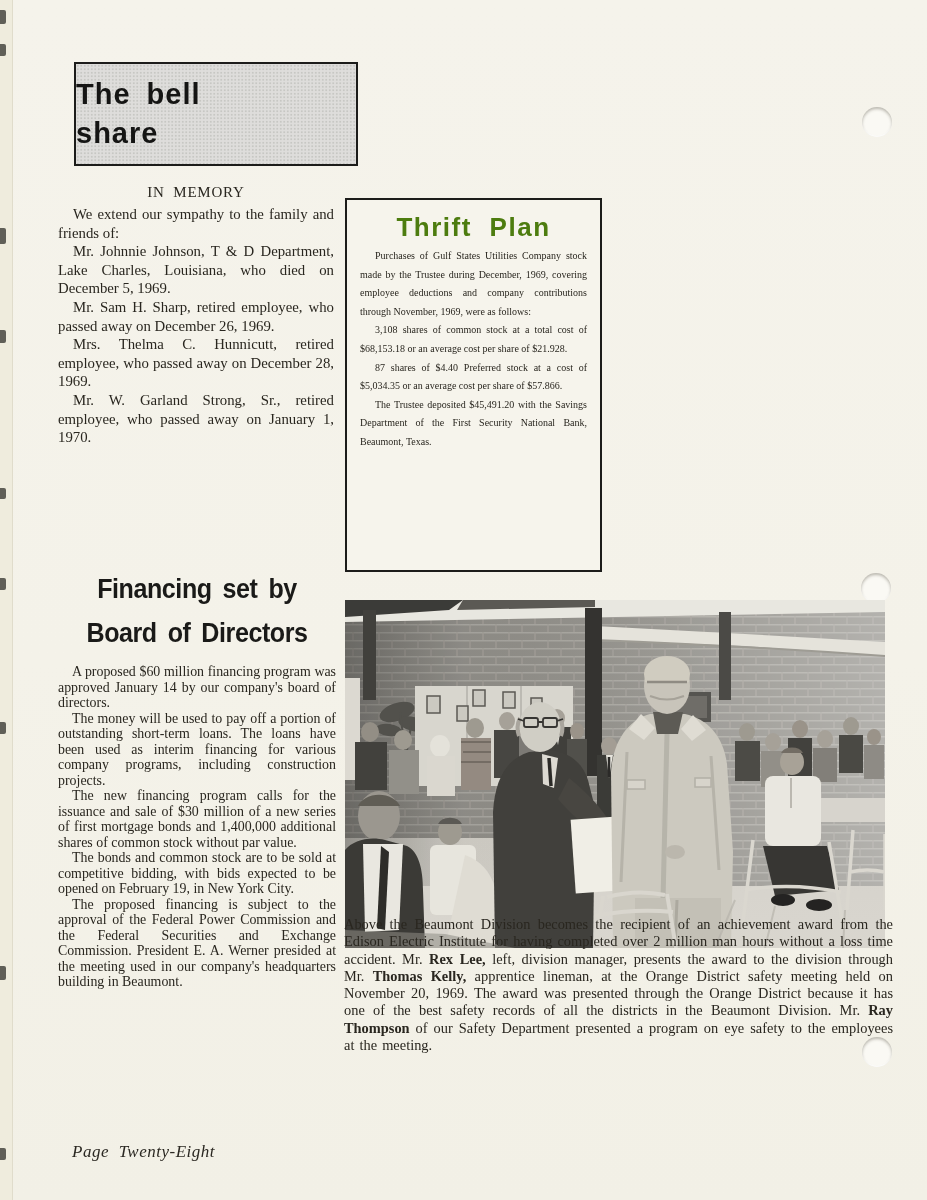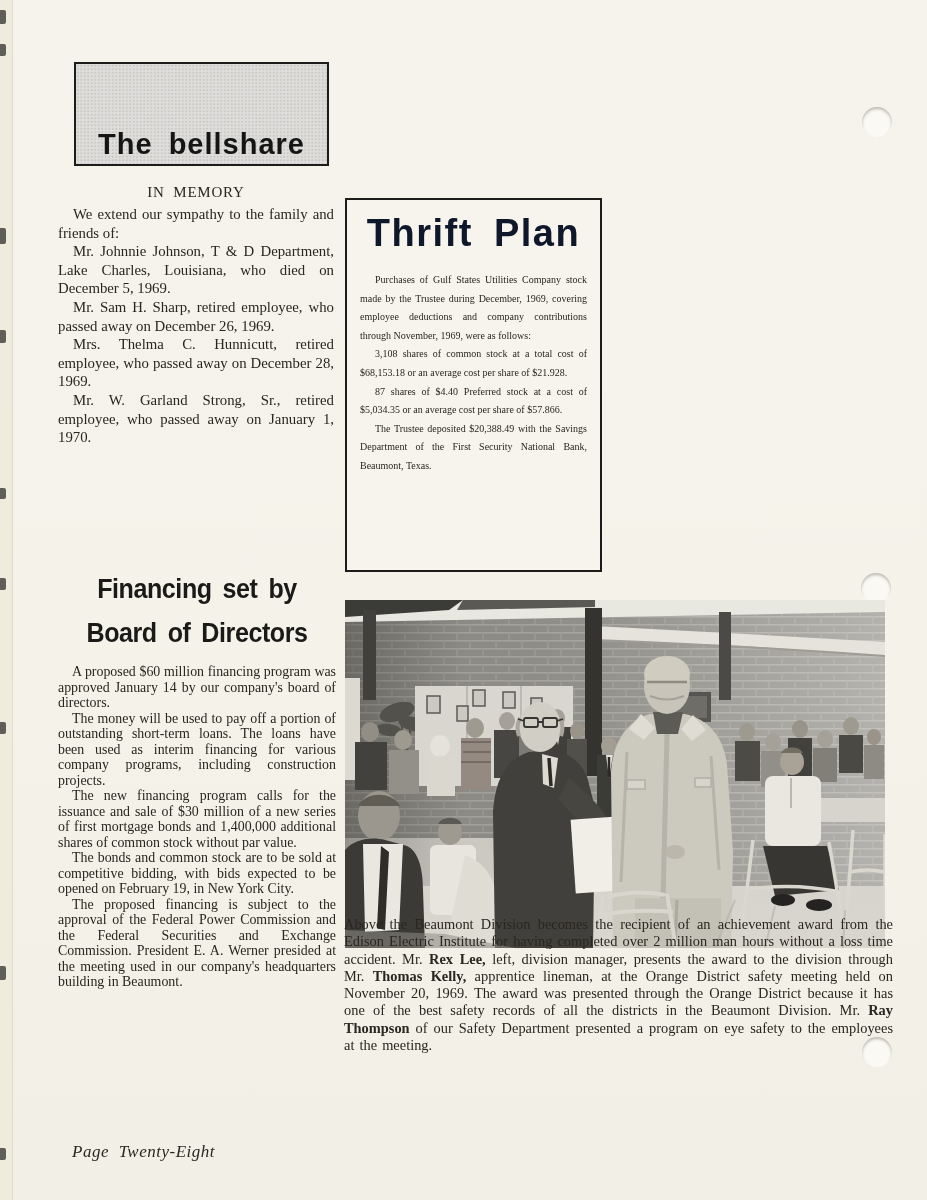--- a/index.html
+++ b/index.html
@@ -14,42 +14,42 @@
     color:#29261f;
   }
   
   .scan-strip{position:absolute;left:0;top:0;width:12px;height:1200px;
     background:#efecdd;border-right:1px solid #e0dccb;}
   .edge-mark{position:absolute;left:0;width:6px;background:#47463f;opacity:.85;border-radius:0 2px 2px 0;}
   .hole{position:absolute;width:30px;height:30px;border-radius:50%;
     background:#faf9f4;
     box-shadow:inset 0 2px 3px rgba(110,106,94,.45), inset 0 -1px 1px rgba(255,255,255,.9);}
   
-  .bell-box{position:absolute;left:74px;top:62px;width:255px;height:104px;
+  .bell-box{position:absolute;left:74px;top:62px;width:284px;height:104px;
     border:2.5px solid #1c1c1a;box-sizing:border-box;
     background-color:#dedddb;
     background-image:radial-gradient(circle,#c7c7c3 0.8px,rgba(0,0,0,0) 1px);
     background-size:3.5px 3.5px;
-    display:flex;flex-direction:row;justify-content:center;align-items:flex-end;}
+    display:flex;flex-direction:column;justify-content:center;align-items:flex-start;}
   .bell-line{font-family:"Liberation Sans","DejaVu Sans",sans-serif;
     font-weight:700;font-size:29px;line-height:39px;color:#151514;
     letter-spacing:1px;word-spacing:7px;}
   
   .memory{position:absolute;left:58px;top:184px;width:276px;}
   .memory-heading{margin:0 0 4px 0;text-align:center;font-weight:400;
     font-size:15px;letter-spacing:.8px;word-spacing:4px;}
   .para{margin:0;text-indent:15px;text-align:justify;}
   .memory .para{font-size:14.8px;line-height:18.6px;}
   
   .thrift-box{position:absolute;left:345px;top:198px;width:257px;height:374px;
     border:2px solid #1c1c1a;box-sizing:border-box;background:#f6f4ec;
     padding:10px 13px 0 13px;}
-  .thrift-title{margin:2px 0 16px 0;text-align:center;
+  .thrift-title{margin:2px 0 4px 0;text-align:center;
     font-family:"Liberation Sans","DejaVu Sans",sans-serif;
-    font-weight:700;font-size:38px;letter-spacing:1.5px;word-spacing:9px;color:#0f172a;}
+    font-weight:700;font-size:26px;letter-spacing:1.5px;word-spacing:9px;color:#4d7c0f;}
   .thrift-box .para{font-size:10px;line-height:18.6px;}
   
   .financing{position:absolute;left:58px;top:566px;width:278px;}
   .fin-heading{margin:0 0 10px 0;text-align:center;
     font-family:"Liberation Sans","DejaVu Sans",sans-serif;
     font-weight:700;font-size:28.5px;line-height:44px;color:#1a1a18;
     transform:scaleX(.88);transform-origin:50% 50%;
     letter-spacing:-.5px;word-spacing:5px;}
   .financing .para{font-size:13.9px;line-height:15.5px;text-indent:14px;}
   
@@ -98,21 +98,21 @@
         <p class="para">Mr. W. Garland Strong, Sr., retired employee, who passed away on January 1, 1970.</p>
       </div>
   </div>
 
   <div class="thrift-box">
     <div class="thrift-title">Thrift Plan</div>
     <div id="thrift-paras">
         <p class="para">Purchases of Gulf States Utilities Company stock made by the Trustee during December, 1969, covering employee deductions and company contributions through November, 1969, were as follows:</p>
         <p class="para">3,108 shares of common stock at a total cost of $68,153.18 or an average cost per share of $21.928.</p>
         <p class="para">87 shares of $4.40 Preferred stock at a cost of $5,034.35 or an average cost per share of $57.866.</p>
-        <p class="para">The Trustee deposited $20,388.49 with the Savings Department of the First Security National Bank, Beaumont, Texas.</p>
+        <p class="para">The Trustee deposited $45,491.20 with the Savings Department of the First Security National Bank, Beaumont, Texas.</p>
       </div>
   </div>
 
   <div class="financing">
     <div class="fin-heading">
       <span style="display:block">Financing set by</span>
       <span style="display:block">Board of Directors</span>
     </div>
     <div id="financing-paras">
         <p class="para">A proposed $60 million financing program was approved January 14 by our company's board of directors.</p>

